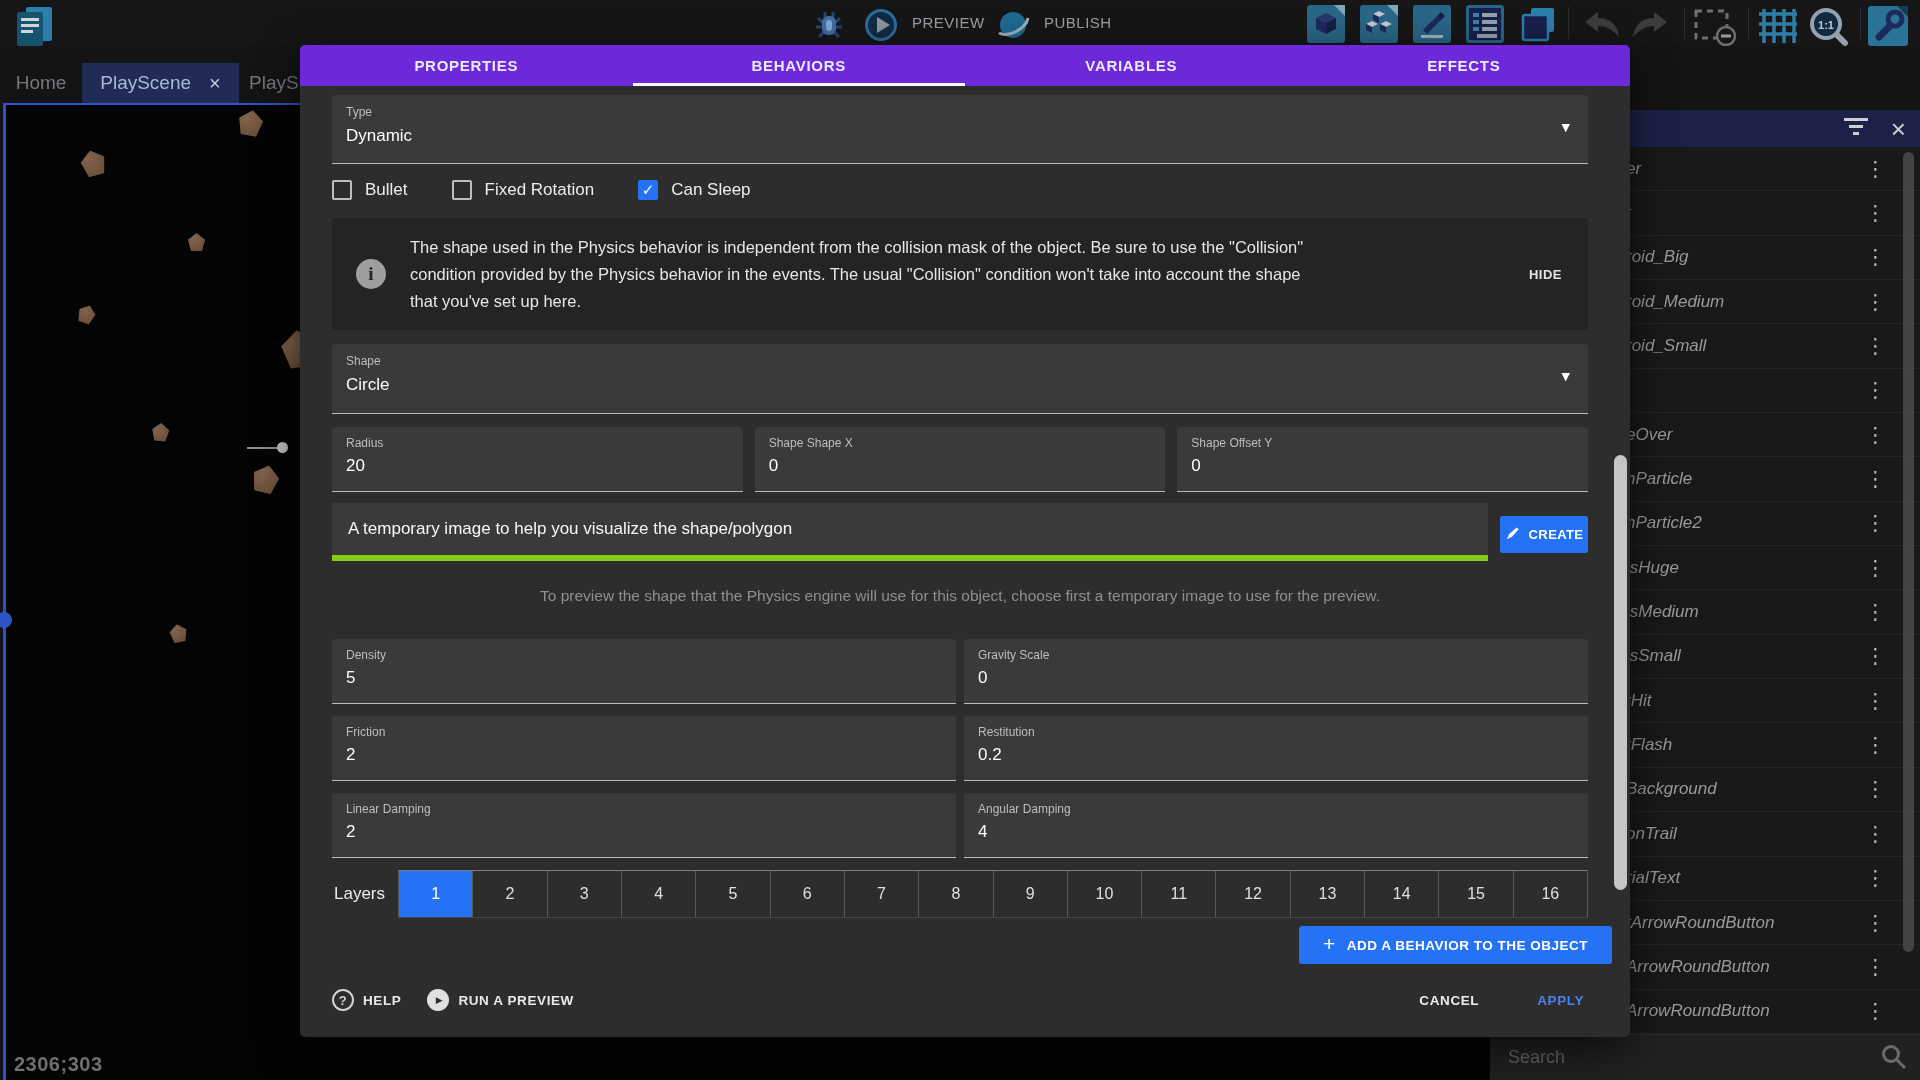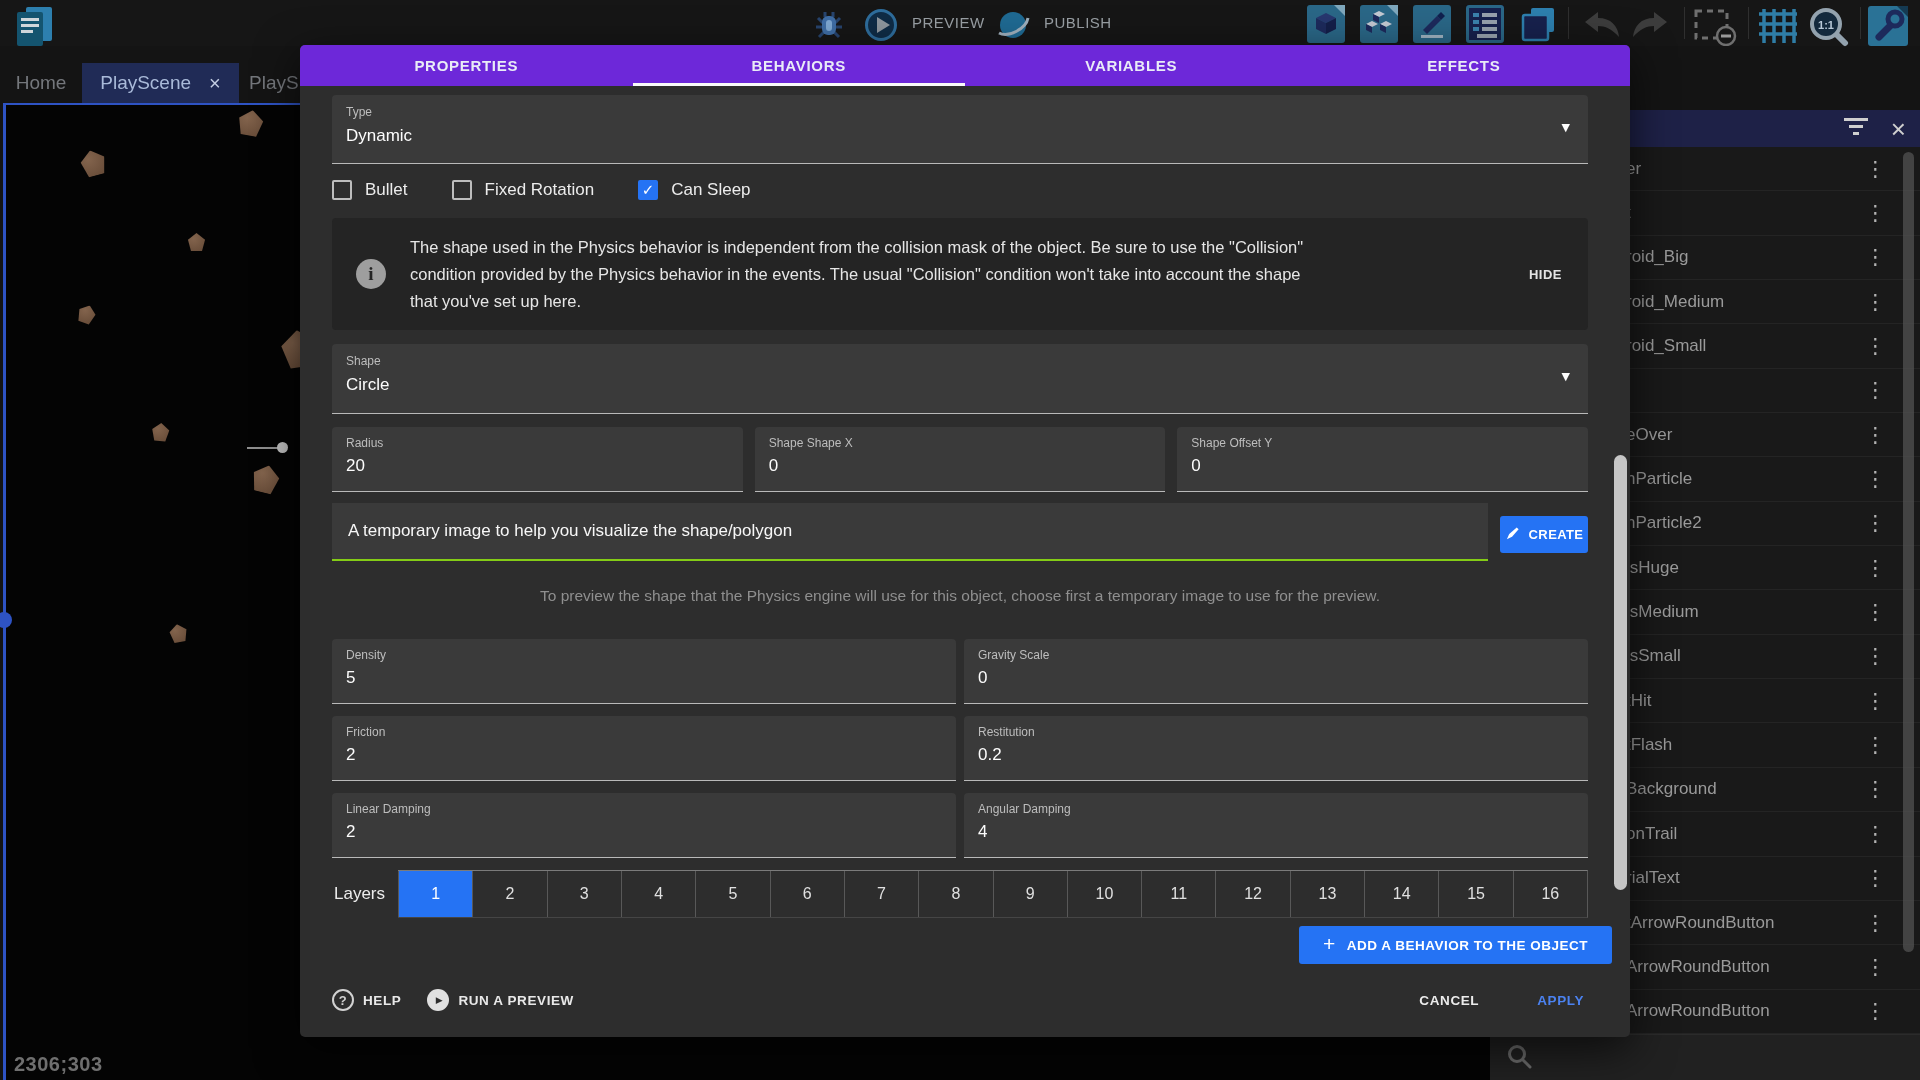--- a/index.html
+++ b/index.html
@@ -25,21 +25,21 @@
   .sel-dot{position:absolute;width:16px;height:16px;border-radius:50%;background:#2e53c4;}
   .slider-line{position:absolute;height:2px;background:#8e8e8e;}
   .slider-knob{position:absolute;width:11px;height:11px;border-radius:50%;background:#bfbfbf;}
   
   .sidebar{position:absolute;left:1490px;top:110px;width:430px;height:970px;background:#191919;z-index:2;}
   .sb-head{height:37px;background:#1e2147;display:flex;align-items:center;justify-content:flex-end;gap:22px;padding-right:14px;}
   .sb-close{color:#cfcfcf;font-size:26px;line-height:1;}
   .sb-list{height:887px;overflow:hidden;}
   .obj-row{height:43.35px;border-bottom:1px solid #242424;display:flex;align-items:center;
            padding-left:136px;padding-right:34px;}
-  .obj-label{flex:1;font-size:17px;color:#9a9a9a;white-space:nowrap;overflow:hidden;}
+  .obj-label{flex:1;font-size:17px;color:#9a9a9a;white-space:nowrap;overflow:hidden;font-style:italic;}
   .dots{font-family:"DejaVu Sans",sans-serif;font-size:21px;color:#b4b4b4;letter-spacing:0;}
   .sb-scroll{position:absolute;right:6px;top:42px;width:11px;height:800px;border-radius:6px;background:#525252;opacity:.75;}
   .sb-search{position:absolute;left:0;bottom:0;width:430px;height:46px;background:#212121;border-top:1px solid #2b2b2b;
              display:flex;align-items:center;padding:0 14px 0 16px;box-sizing:border-box;}
   .sb-search input{flex:1;background:transparent;border:none;outline:none;font-size:18px;color:#bbb;
                    font-family:"Liberation Sans",sans-serif;}
   .sb-search input::placeholder{color:#676767;}
   
   .dialog{position:absolute;left:300px;top:45px;width:1330px;height:992px;background:#2d2d2d;border-radius:5px;
           box-shadow:0 12px 44px rgba(0,0,0,.65);z-index:5;}
@@ -62,21 +62,21 @@
   .info-ic{width:78px;display:flex;align-items:center;justify-content:center;flex:0 0 78px;}
   .info-ic .circ{width:30px;height:30px;border-radius:50%;background:#9e9e9e;color:#242424;display:flex;
                  align-items:center;justify-content:center;font-size:19px;font-weight:bold;font-family:"Liberation Serif",serif;}
   .info-text{max-width:905px;font-size:16.5px;line-height:27px;color:#e6e6e6;}
   .hide-btn{margin-left:auto;padding-right:26px;font-size:13px;font-weight:bold;letter-spacing:.5px;color:#e3e3e3;}
   .row3{margin-top:13px;display:flex;gap:12px;}
   .nfield{flex:1;height:65px;background:#3a3a3a;border-radius:4px 4px 0 0;border-bottom:1px solid #b9b9b9;
           box-sizing:border-box;padding:9px 14px;}
   .nfield .f-value{margin-top:6px;}
   .temp-row{margin-top:11px;display:flex;}
-  .temp-field{flex:1;height:58px;background:#3a3a3a;border-bottom:2px solid #84cc16;box-sizing:border-box;
+  .temp-field{flex:1;height:58px;background:#3a3a3a;border-bottom:6px solid #84cc16;box-sizing:border-box;
               display:flex;align-items:center;padding-left:14px;}
   .temp-field input{width:100%;background:transparent;border:none;outline:none;font-size:17px;color:#f7f7f7;
                     font-family:"Liberation Sans",sans-serif;}
   .create-btn{margin-left:12px;margin-top:13px;width:88px;height:37px;background:#2573f4;border:none;border-radius:3px;
               color:#fff;font-size:13px;font-weight:bold;letter-spacing:.4px;display:flex;align-items:center;
               justify-content:center;gap:9px;font-family:"Liberation Sans",sans-serif;}
   .helper{margin-top:26px;height:24px;text-align:center;font-size:15.5px;color:#8f8f8f;}
   .grid2{display:flex;gap:8px;}
   .mt28{margin-top:28px;} .mt12{margin-top:12px;}
   .layers-row{margin-top:12px;display:flex;align-items:center;}
@@ -356,20 +356,21 @@
           <span class="obj-label">ArrowRoundButton</span>
           <span class="dots">⋮</span>
         </div>
       <div class="obj-row">
           <span class="obj-label">ArrowRoundButton</span>
           <span class="dots">⋮</span>
         </div>
     </div>
     <div class="sb-scroll"></div>
     <div class="sb-search">
+      <input type="text" placeholder="Search" style="">
       <span>
         <svg width="26" height="26" viewBox="0 0 26 26">
           <circle cx="11" cy="11" r="7.5" fill="none" stroke="#6b6b6b" stroke-width="3"></circle>
           <path d="M17 17 L24 24" stroke="#6b6b6b" stroke-width="3" stroke-linecap="round"></path>
         </svg>
       </span>
     </div>
   </div>
 
   <div class="dialog">

